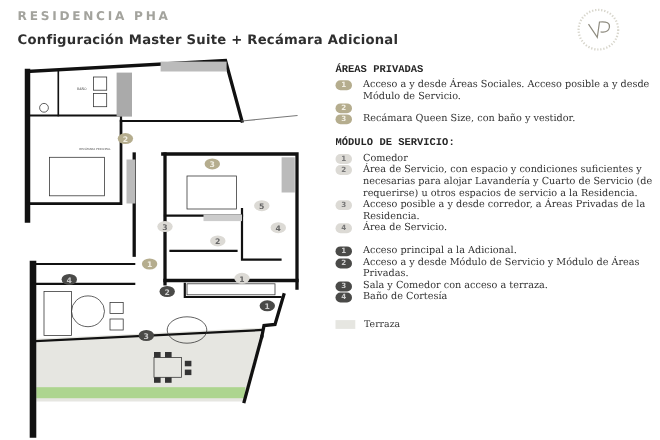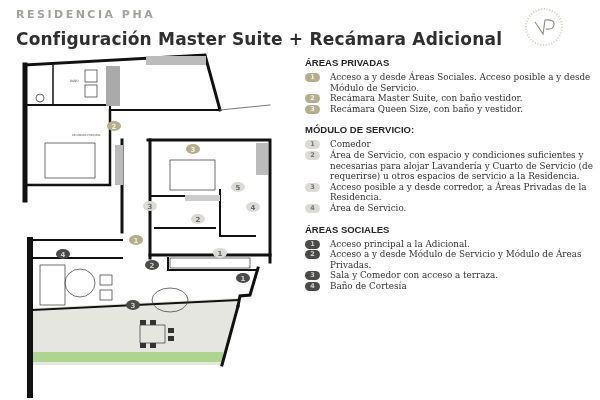--- a/index.html
+++ b/index.html
@@ -1,22 +1,22 @@
 <!DOCTYPE html>
 <html><head>
 <meta charset="utf-8">
 <style>
   html, body { margin:0; padding:0; }
   body { width:600px; height:400px; background:#ffffff; position:relative; overflow:hidden; font-family:"Liberation Sans", sans-serif; }
   .title { position:absolute; left:16px; top:8px; font-family:"DejaVu Sans", sans-serif; font-weight:bold; font-size:11px; letter-spacing:2.5px; color:#a3a39d; }
-  .subtitle { position:absolute; left:16px; top:29px; font-family:"DejaVu Sans", sans-serif; font-weight:bold; font-size:17px; color:#2f2f2f; letter-spacing:0.2px; }
+  .subtitle { position:absolute; left:16px; top:29px; font-family:"DejaVu Sans", sans-serif; font-weight:bold; font-size:12px; color:#2f2f2f; letter-spacing:0.2px; }
   .logo { position:absolute; left:515px; top:6px; width:58px; height:42px; }
   .plan { position:absolute; left:0; top:40px; width:300px; height:360px; }
   .legend { position:absolute; left:305px; top:57px; width:290px; color:#2f2f2f; }
-  .sec-title { font-family:Liberation Sans, sans-serif; font-weight:bold; font-size:9.5px; line-height:11px; color:#262626; }
+  .sec-title { font-family:Liberation Mono, monospace; font-weight:bold; font-size:9.5px; line-height:11px; color:#262626; }
   .items { margin-top:4px; }
   .item { display:flex; align-items:flex-start; font-family:"DejaVu Serif", serif; font-size:8.8px; line-height:10.6px; color:#333; }
   .badge { flex:0 0 auto; width:15px; height:9px; border-radius:5px; margin-top:1px; margin-right:10px; font-family:"DejaVu Sans", sans-serif; font-size:6.5px; line-height:9px; text-align:center; font-weight:bold; }
   .b-gold { background:#b5ad8e; color:#f2efe4; }
   .b-light { background:#dcdad5; color:#777; }
   .b-dark { background:#4a4a48; color:#cfcfcf; }
   .section { margin-bottom:10px; }
   .terraza { display:flex; align-items:center; margin-top:14px; }
   .swatch { width:18px; height:8px; background:#e6e6e1; margin-right:8px; }
   .terraza-label { font-family:"DejaVu Serif", serif; font-size:8.5px; color:#333; }
@@ -123,21 +123,20 @@
 <div class="legend">
   <div class="section">
     <div class="sec-title">ÁREAS PRIVADAS</div>
     <div class="items">
       <div class="item">
           <span class="badge b-gold">1</span>
           <span>Acceso a y desde Áreas Sociales. Acceso posible a y desde Módulo de Servicio.</span>
         </div>
       <div class="item">
           <span class="badge b-gold">2</span>
-          <span>Recámara Master Suite, con baño  vestidor.</span>
         </div>
       <div class="item">
           <span class="badge b-gold">3</span>
           <span>Recámara Queen Size, con baño y vestidor.</span>
         </div>
     </div>
   </div>
 
   <div class="section">
     <div class="sec-title">MÓDULO DE SERVICIO:</div>
@@ -155,34 +154,37 @@
           <span>Acceso posible a y desde corredor, a Áreas Privadas de la Residencia.</span>
         </div>
       <div class="item">
           <span class="badge b-light">4</span>
           <span>Área de Servicio.</span>
         </div>
     </div>
   </div>
 
   <div class="section">
-    <div class="sec-title">ÁREAS SOCIALES</div>
     <div class="items">
       <div class="item">
           <span class="badge b-dark">1</span>
           <span>Acceso principal a la Adicional.</span>
         </div>
       <div class="item">
           <span class="badge b-dark">2</span>
           <span>Acceso a y desde Módulo de Servicio y Módulo de Áreas Privadas.</span>
         </div>
       <div class="item">
           <span class="badge b-dark">3</span>
           <span>Sala y Comedor con acceso a terraza.</span>
         </div>
       <div class="item">
           <span class="badge b-dark">4</span>
           <span>Baño de Cortesía</span>
         </div>
     </div>
   </div>
 
+  <div class="terraza">
+    <span class="swatch"></span>
+    <span class="terraza-label">Terraza</span>
+  </div>
 </div>
 
 </body></html>

